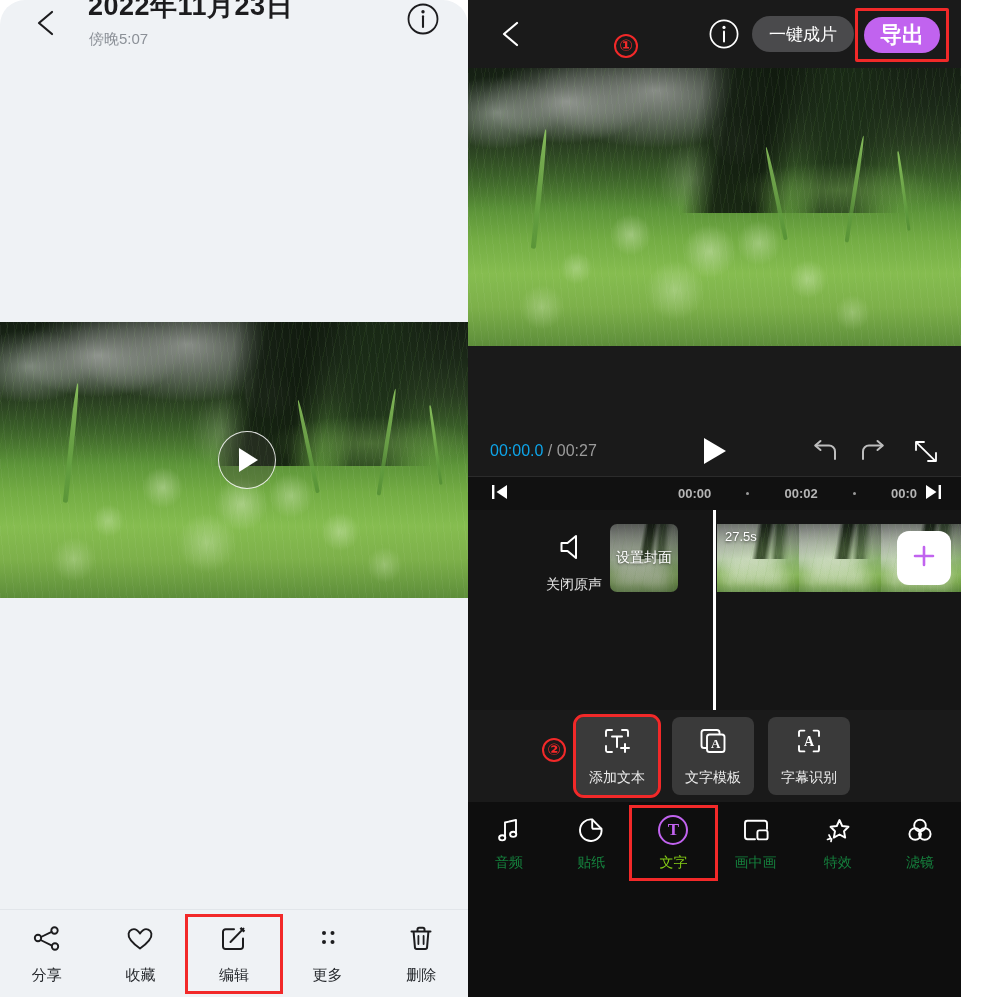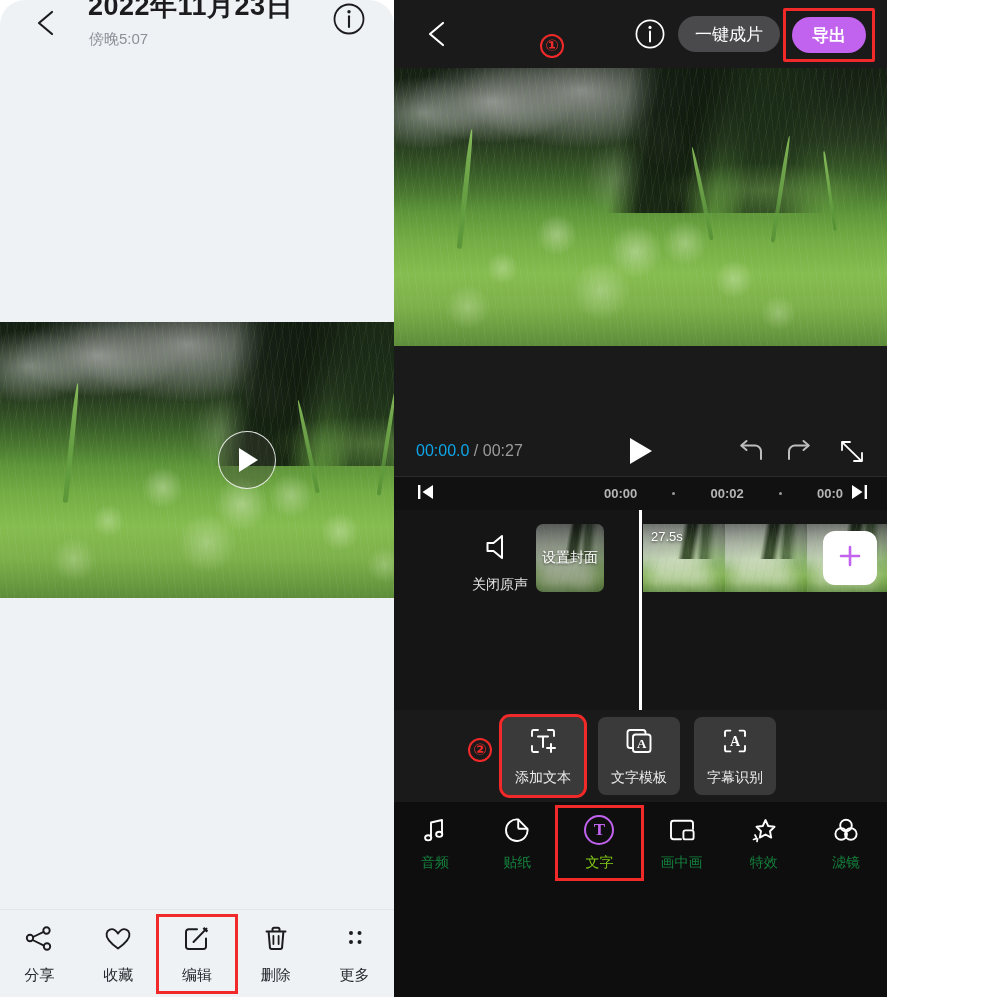--- a/index.html
+++ b/index.html
@@ -6,21 +6,21 @@
   html, body {
     width: 986px; height: 997px;
     font-family: "Liberation Sans", "DejaVu Sans", sans-serif;
     background: #ffffff;
     overflow: hidden;
   }
   .screens { display: flex; width: 986px; height: 997px; }
 
   
   .left-panel {
-    width: 394px; height: 997px;
+    width: 468px; height: 997px;
     background: #eff2f5;
     position: relative;
     display: flex; flex-direction: column; border-radius: 25px;
   }
   .l-header {
     position: relative;
     height: 64px;
     flex: 0 0 64px;
   }
   .l-back {
@@ -155,21 +155,21 @@
     display: flex; align-items: center; justify-content: center;
     font-size: 17px; color: #ffffff; font-weight: 500;
     white-space: nowrap;
   }
   .r-export-wrap { position: absolute; right: 12px; top: 8px; }
   .r-export {
     height: 36px; min-width: 74px; padding: 0 16px;
     border-radius: 18px;
     background: #c163ef;
     display: flex; align-items: center; justify-content: center;
-    font-size: 17px; color: #ffffff; font-weight: 700;
+    font-size: 22px; color: #ffffff; font-weight: 700;
     margin: 6px;
   }
   .r-export-box {
     border: 3px solid #f22929;
     border-radius: 2px;
     display: inline-block;
   }
   .marker {
     width: 24px; height: 24px; border-radius: 50%;
     border: 2px solid #f22929; color: #f22929;
@@ -387,39 +387,39 @@
             <path d="M11.5 19 L24.5 5.6" stroke="#1c1c1e" stroke-width="2" stroke-linecap="round"></path>
             <path d="M22.3 4 L26.2 7.8 L24.5 9.6 L20.6 5.8 Z" fill="#1c1c1e"></path>
           </svg>
         </span>
         <span class="lbl">编辑</span>
       </div>
 
       <div class="l-tab">
         <span class="ico">
           <svg viewBox="0 0 30 30" width="30" height="30">
+            <circle cx="11" cy="10" r="2" fill="#1c1c1e"></circle>
+            <circle cx="19.5" cy="10" r="2" fill="#1c1c1e"></circle>
+            <circle cx="11" cy="19" r="2" fill="#1c1c1e"></circle>
+            <circle cx="19.5" cy="19" r="2" fill="#1c1c1e"></circle>
+          </svg>
+        </span>
+        <span class="lbl">更多</span>
+      </div>
+
+      <div class="l-tab">
+        <span class="ico">
+          <svg viewBox="0 0 30 30" width="30" height="30">
             <path d="M5.5 8.6 H24.5" stroke="#1c1c1e" stroke-width="2" stroke-linecap="round"></path>
             <path d="M11.5 8.3 V6.3 A1.6 1.6 0 0 1 13.1 4.7 H16.9 A1.6 1.6 0 0 1 18.5 6.3 V8.3" fill="none" stroke="#1c1c1e" stroke-width="2"></path>
             <path d="M7.6 8.6 L8.9 24.2 A1.8 1.8 0 0 0 10.7 25.9 H19.3 A1.8 1.8 0 0 0 21.1 24.2 L22.4 8.6" fill="none" stroke="#1c1c1e" stroke-width="2" stroke-linejoin="round"></path>
             <path d="M12.4 13 V21 M17.6 13 V21" stroke="#1c1c1e" stroke-width="1.8" stroke-linecap="round"></path>
           </svg>
         </span>
         <span class="lbl">删除</span>
-      </div>
-
-      <div class="l-tab">
-        <span class="ico">
-          <svg viewBox="0 0 30 30" width="30" height="30">
-            <circle cx="11" cy="10" r="2" fill="#1c1c1e"></circle>
-            <circle cx="19.5" cy="10" r="2" fill="#1c1c1e"></circle>
-            <circle cx="11" cy="19" r="2" fill="#1c1c1e"></circle>
-            <circle cx="19.5" cy="19" r="2" fill="#1c1c1e"></circle>
-          </svg>
-        </span>
-        <span class="lbl">更多</span>
       </div>
 
     </div>
   </div>
 
   <div class="right-panel">
 
     <div class="r-header">
       <div class="r-back">
         <svg viewBox="0 0 34 34" width="34" height="34">

